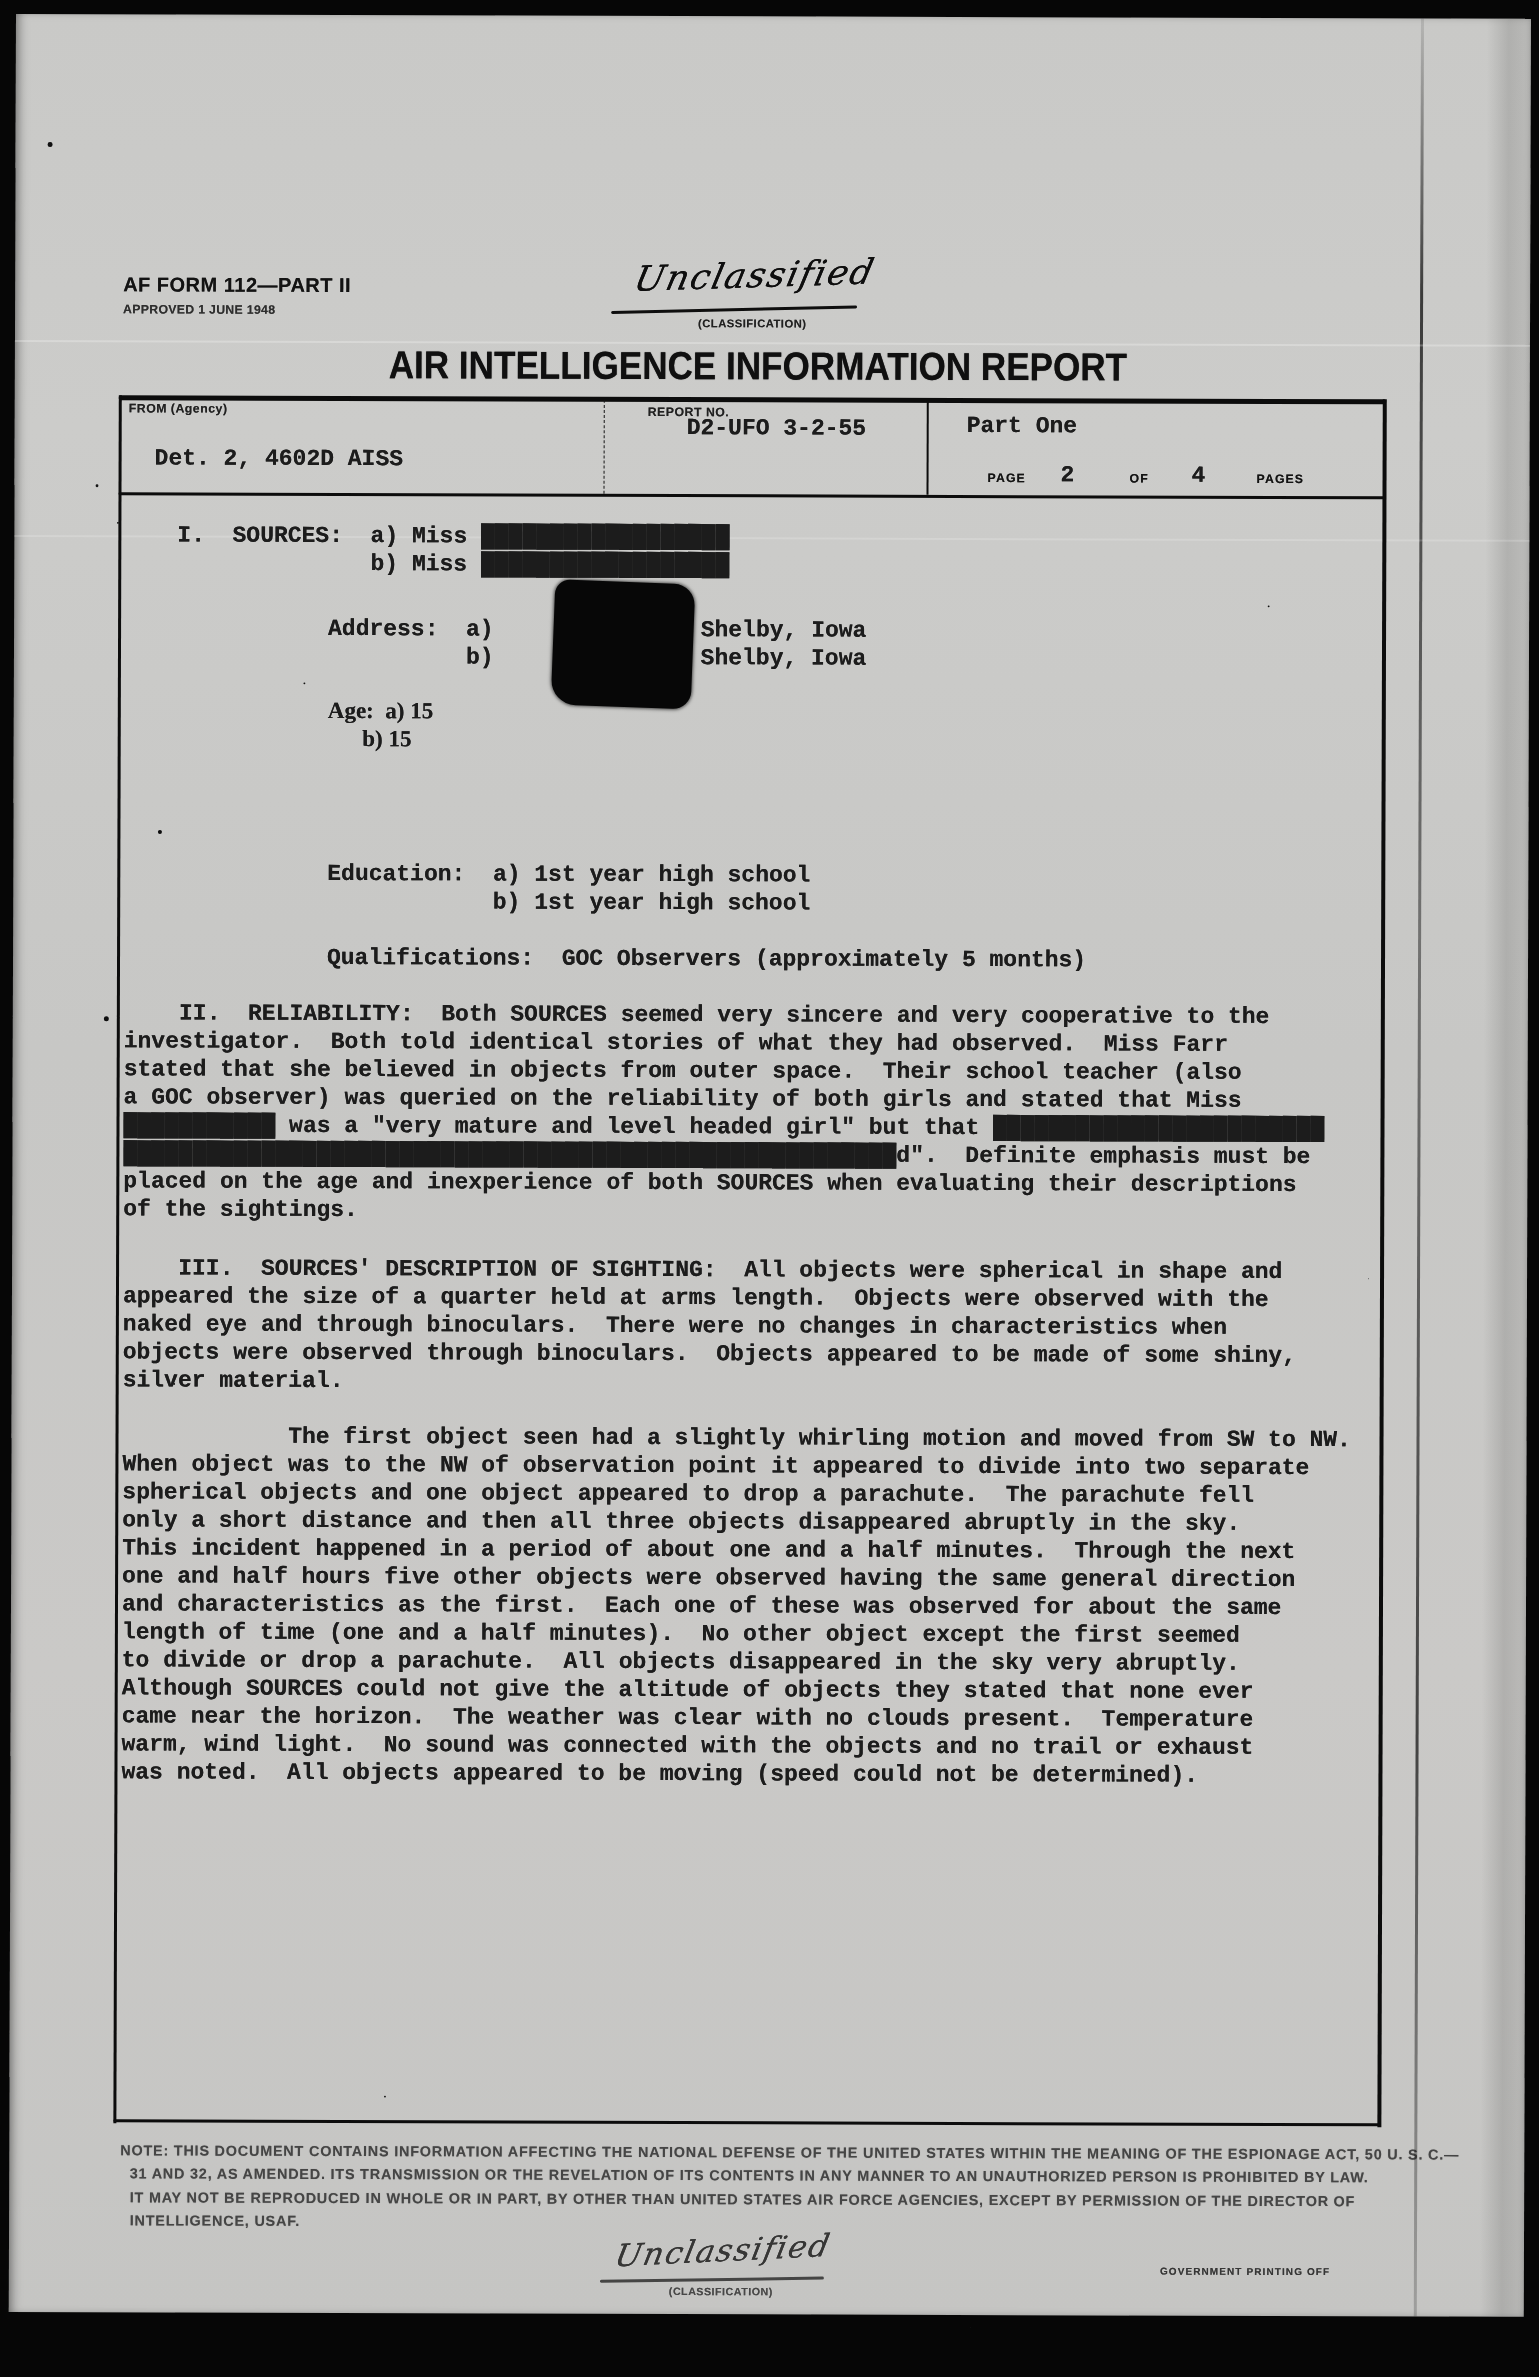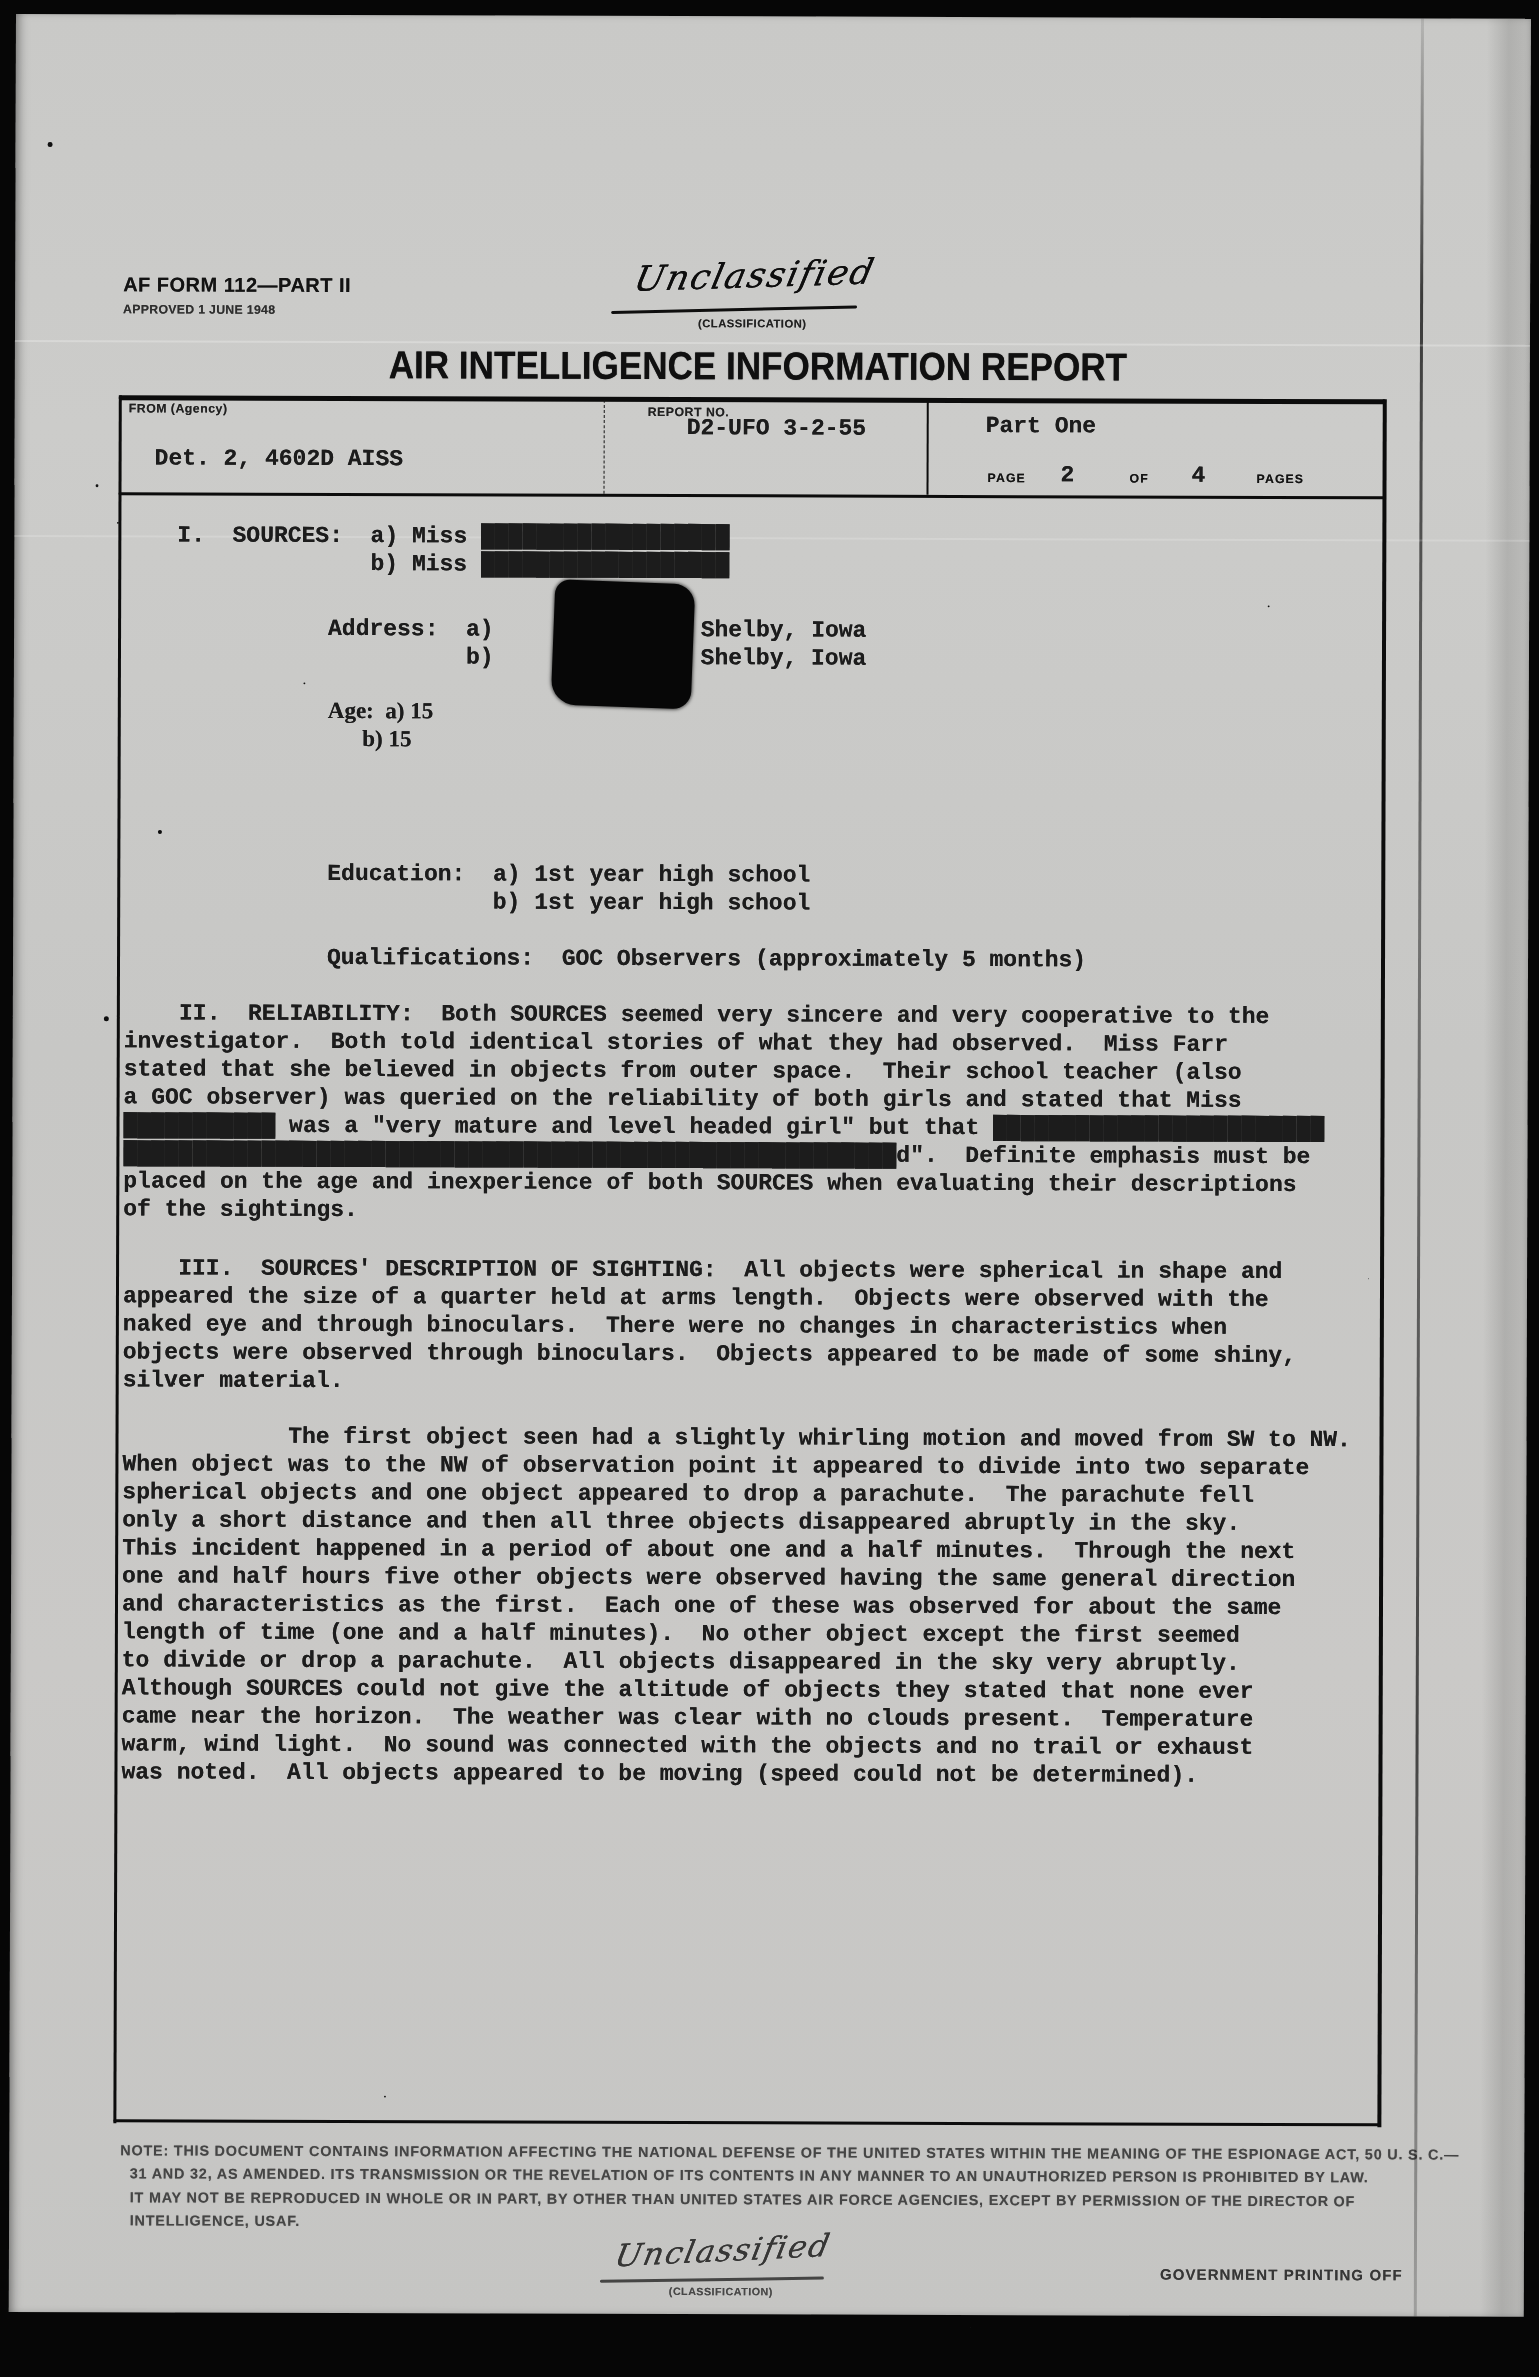--- a/index.html
+++ b/index.html
@@ -22,21 +22,21 @@
   
   .print{color:#131313;font-weight:bold;text-shadow:0 0 0.5px rgba(20,20,20,.7);}
   .formno{font-size:20px;letter-spacing:0.5px;}
   .approved{font-size:12.3px;letter-spacing:0.3px;opacity:.85;}
   .title{font-size:39px;letter-spacing:0;transform:translateX(-50%) scaleX(.9);white-space:nowrap;
          color:#101010;text-shadow:0 0 0.8px rgba(10,10,10,.8);}
   .cell-label{font-size:12.3px;letter-spacing:0.5px;opacity:.92;}
   .pg-label{font-size:12.3px;letter-spacing:1.1px;}
   .note{font-size:14.4px;line-height:23.4px;letter-spacing:0.8px;white-space:pre;opacity:.74;
         color:#191919;text-shadow:0 0 0.8px rgba(30,30,30,.6);transform:scaleX(1.0);transform-origin:left top;}
-  .gpo{font-size:15px;letter-spacing:1.1px;opacity:.8;}
+  .gpo{font-size:10px;letter-spacing:1.1px;opacity:.8;}
   
   .type{font-family:"Liberation Mono",monospace;font-weight:bold;font-size:23px;line-height:28px;
         color:#1c1c1c;white-space:pre;text-shadow:0 0 0.6px rgba(15,15,15,.8);}
   
   .hand{font-family:"DejaVu Serif",serif;font-style:italic;font-size:35px;color:#0e0e0e;
         transform:skewX(-14deg) rotate(-2deg);letter-spacing:1.6px;text-shadow:0 0 0.5px #111;}
   .hand-underline{height:2.7px;background:#0e0e0e;border-radius:1.6px;}
   
   .hrule{background:#0c0c0c;border-radius:1.6px;}
   .vrule{background:#0c0c0c;}
@@ -71,21 +71,21 @@
   <div class="abs hrule" style="left:104px;top:2105px;width:1267px;height:3.2px;"></div>
   <div class="abs vdash" style="left:589px;top:384px;height:94px;"></div>
   <div class="abs vrule" style="left:912px;top:384px;width:1.6px;height:94px;"></div>
 
   <div class="abs print cell-label" style="left:114px;top:387px;">FROM (Agency)</div>
   <div class="abs type" style="left:140px;top:430px;">Det. 2, 4602D AISS</div>
 
   <div class="abs print cell-label" style="left:601px;top:389px;padding-left:32px;">REPORT NO.</div>
   <div class="abs type" style="left:672px;top:398px;text-align:right;">D2-UFO 3-2-55</div>
 
-  <div class="abs type" style="left:952px;top:395px;margin-left:19px;">Part One</div>
+  <div class="abs type" style="left:952px;top:395px;">Part One</div>
 
   <div class="abs print pg-label" style="left:973px;top:454px;">PAGE</div>
   <div class="abs type" style="left:1046px;top:444px;">2</div>
   <div class="abs print pg-label" style="left:1115px;top:454px;">OF</div>
   <div class="abs type" style="left:1177px;top:444px;">4</div>
   <div class="abs print pg-label" style="left:1242px;top:454px;">PAGES</div>
 
   <div class="abs type" style="left:163px;top:507px;">I.  SOURCES:  a) Miss ██████████████████
               b) Miss ██████████████████</div>
 

